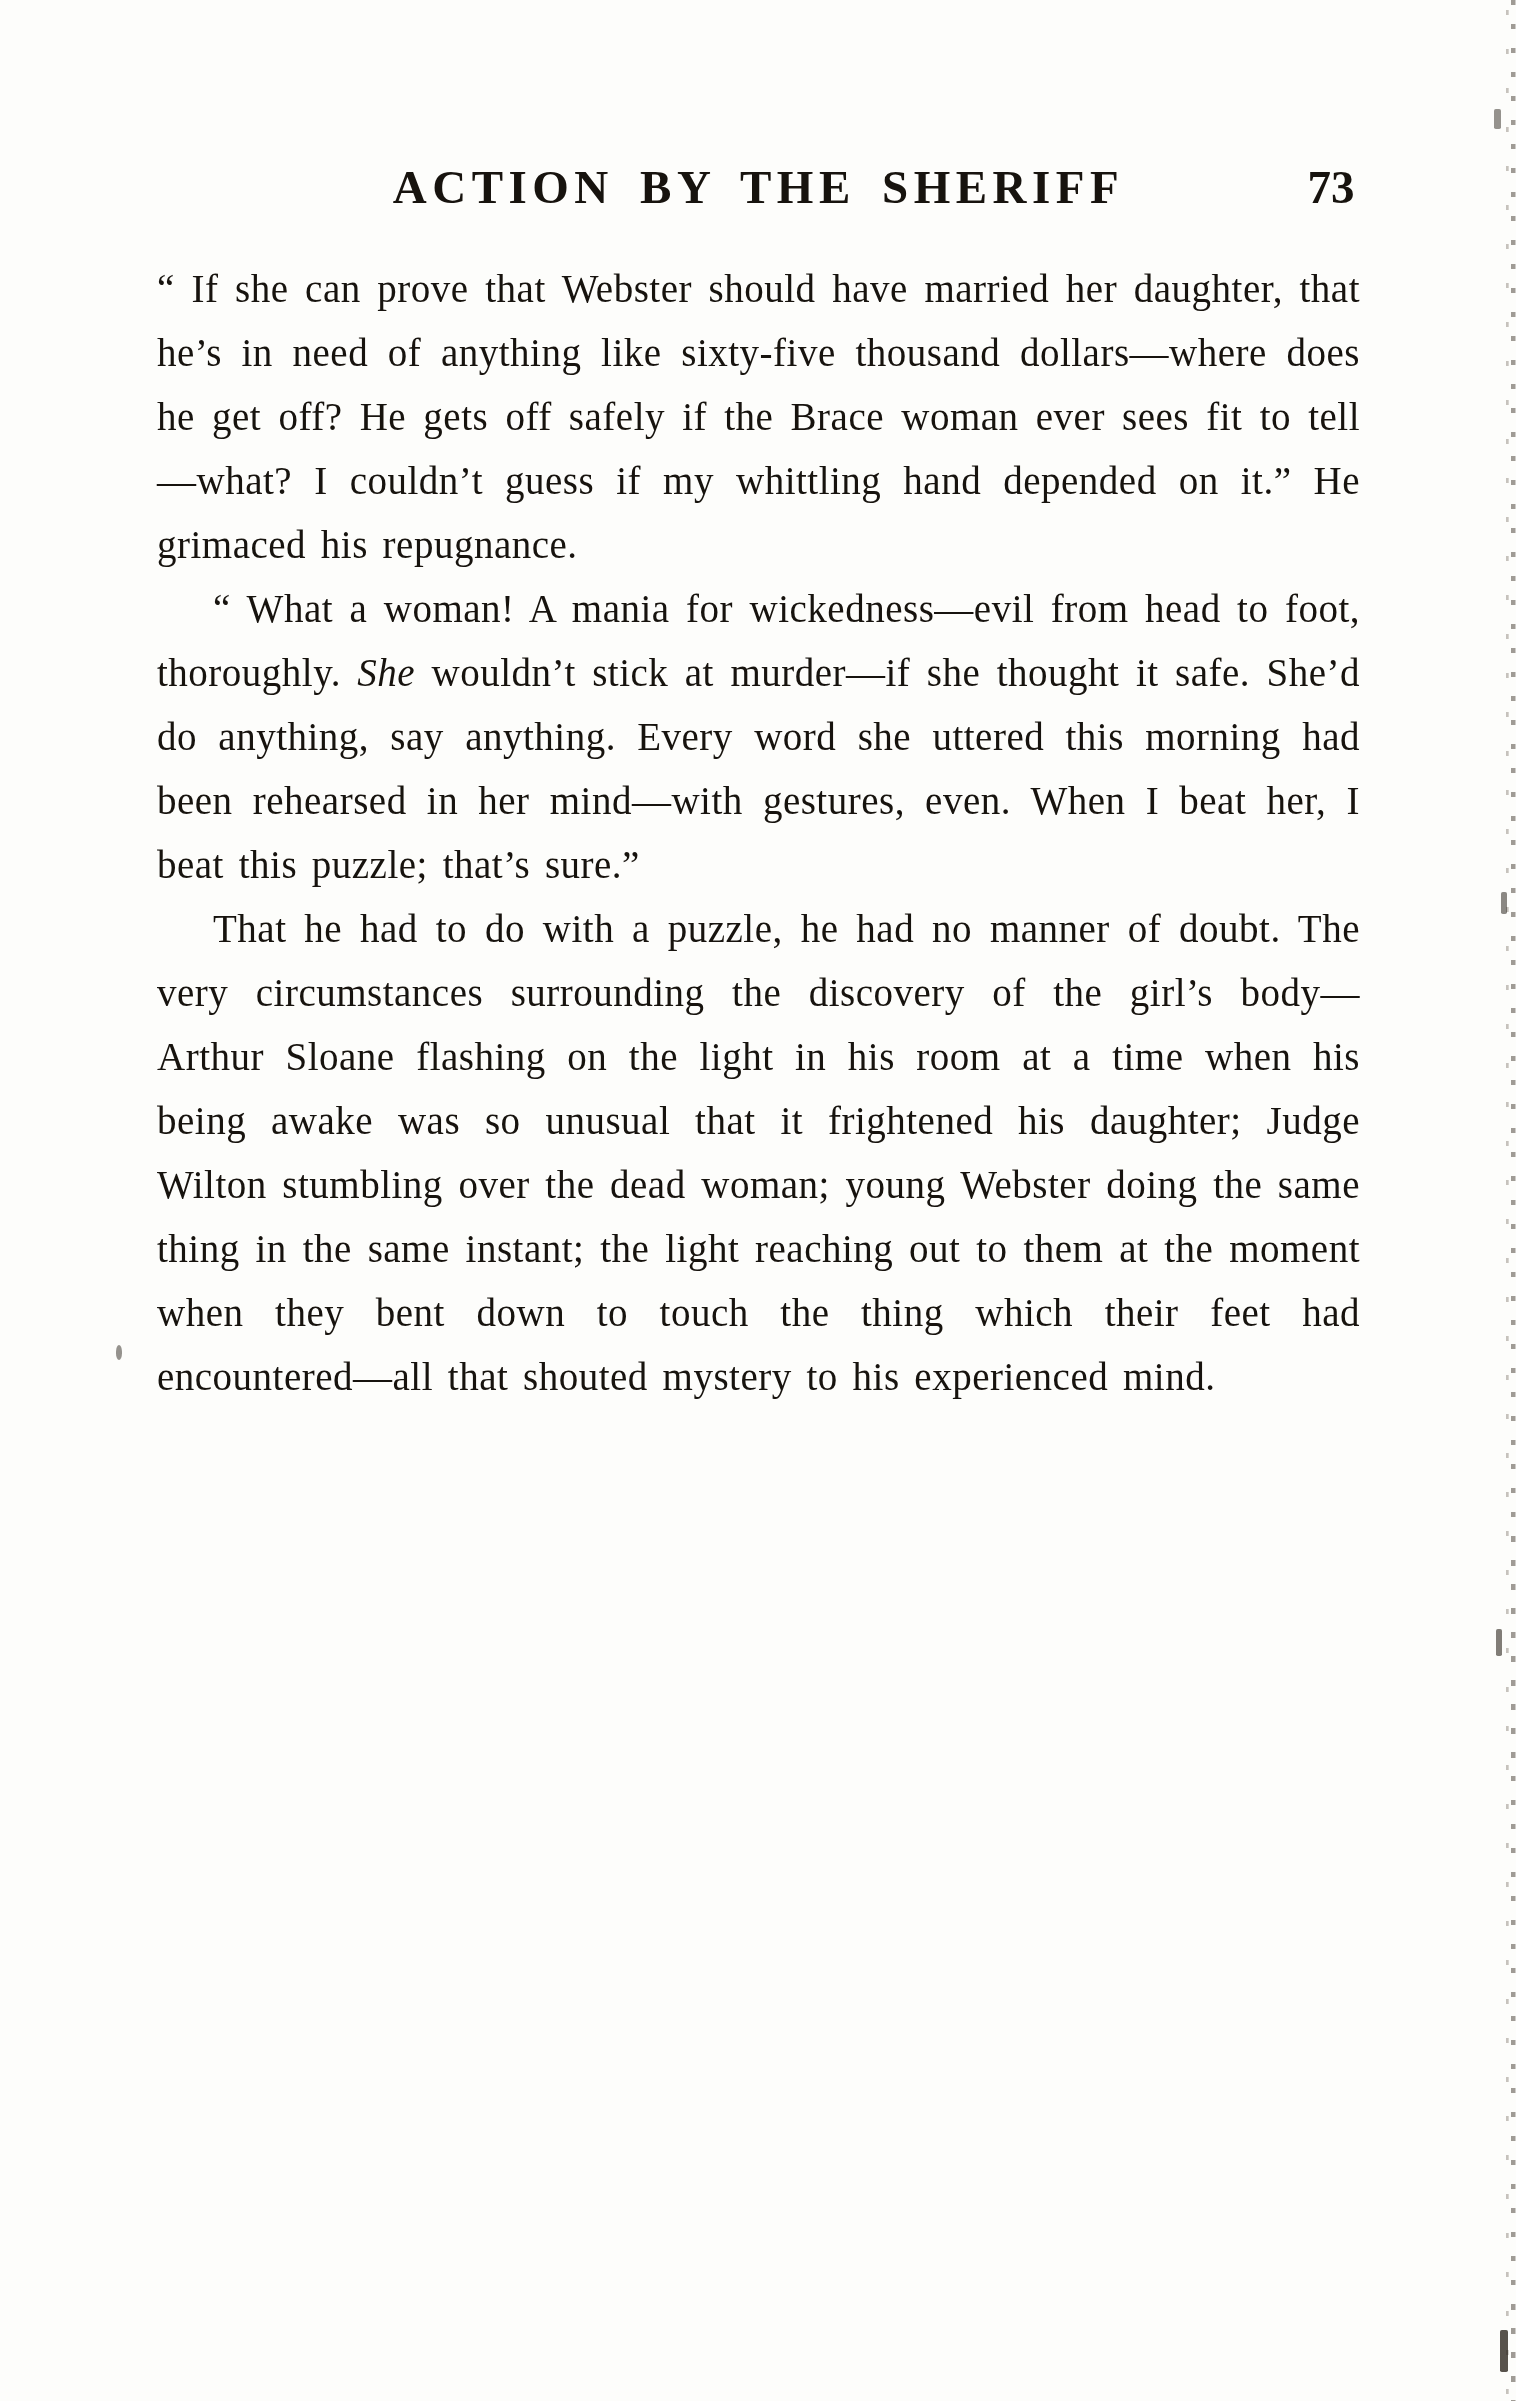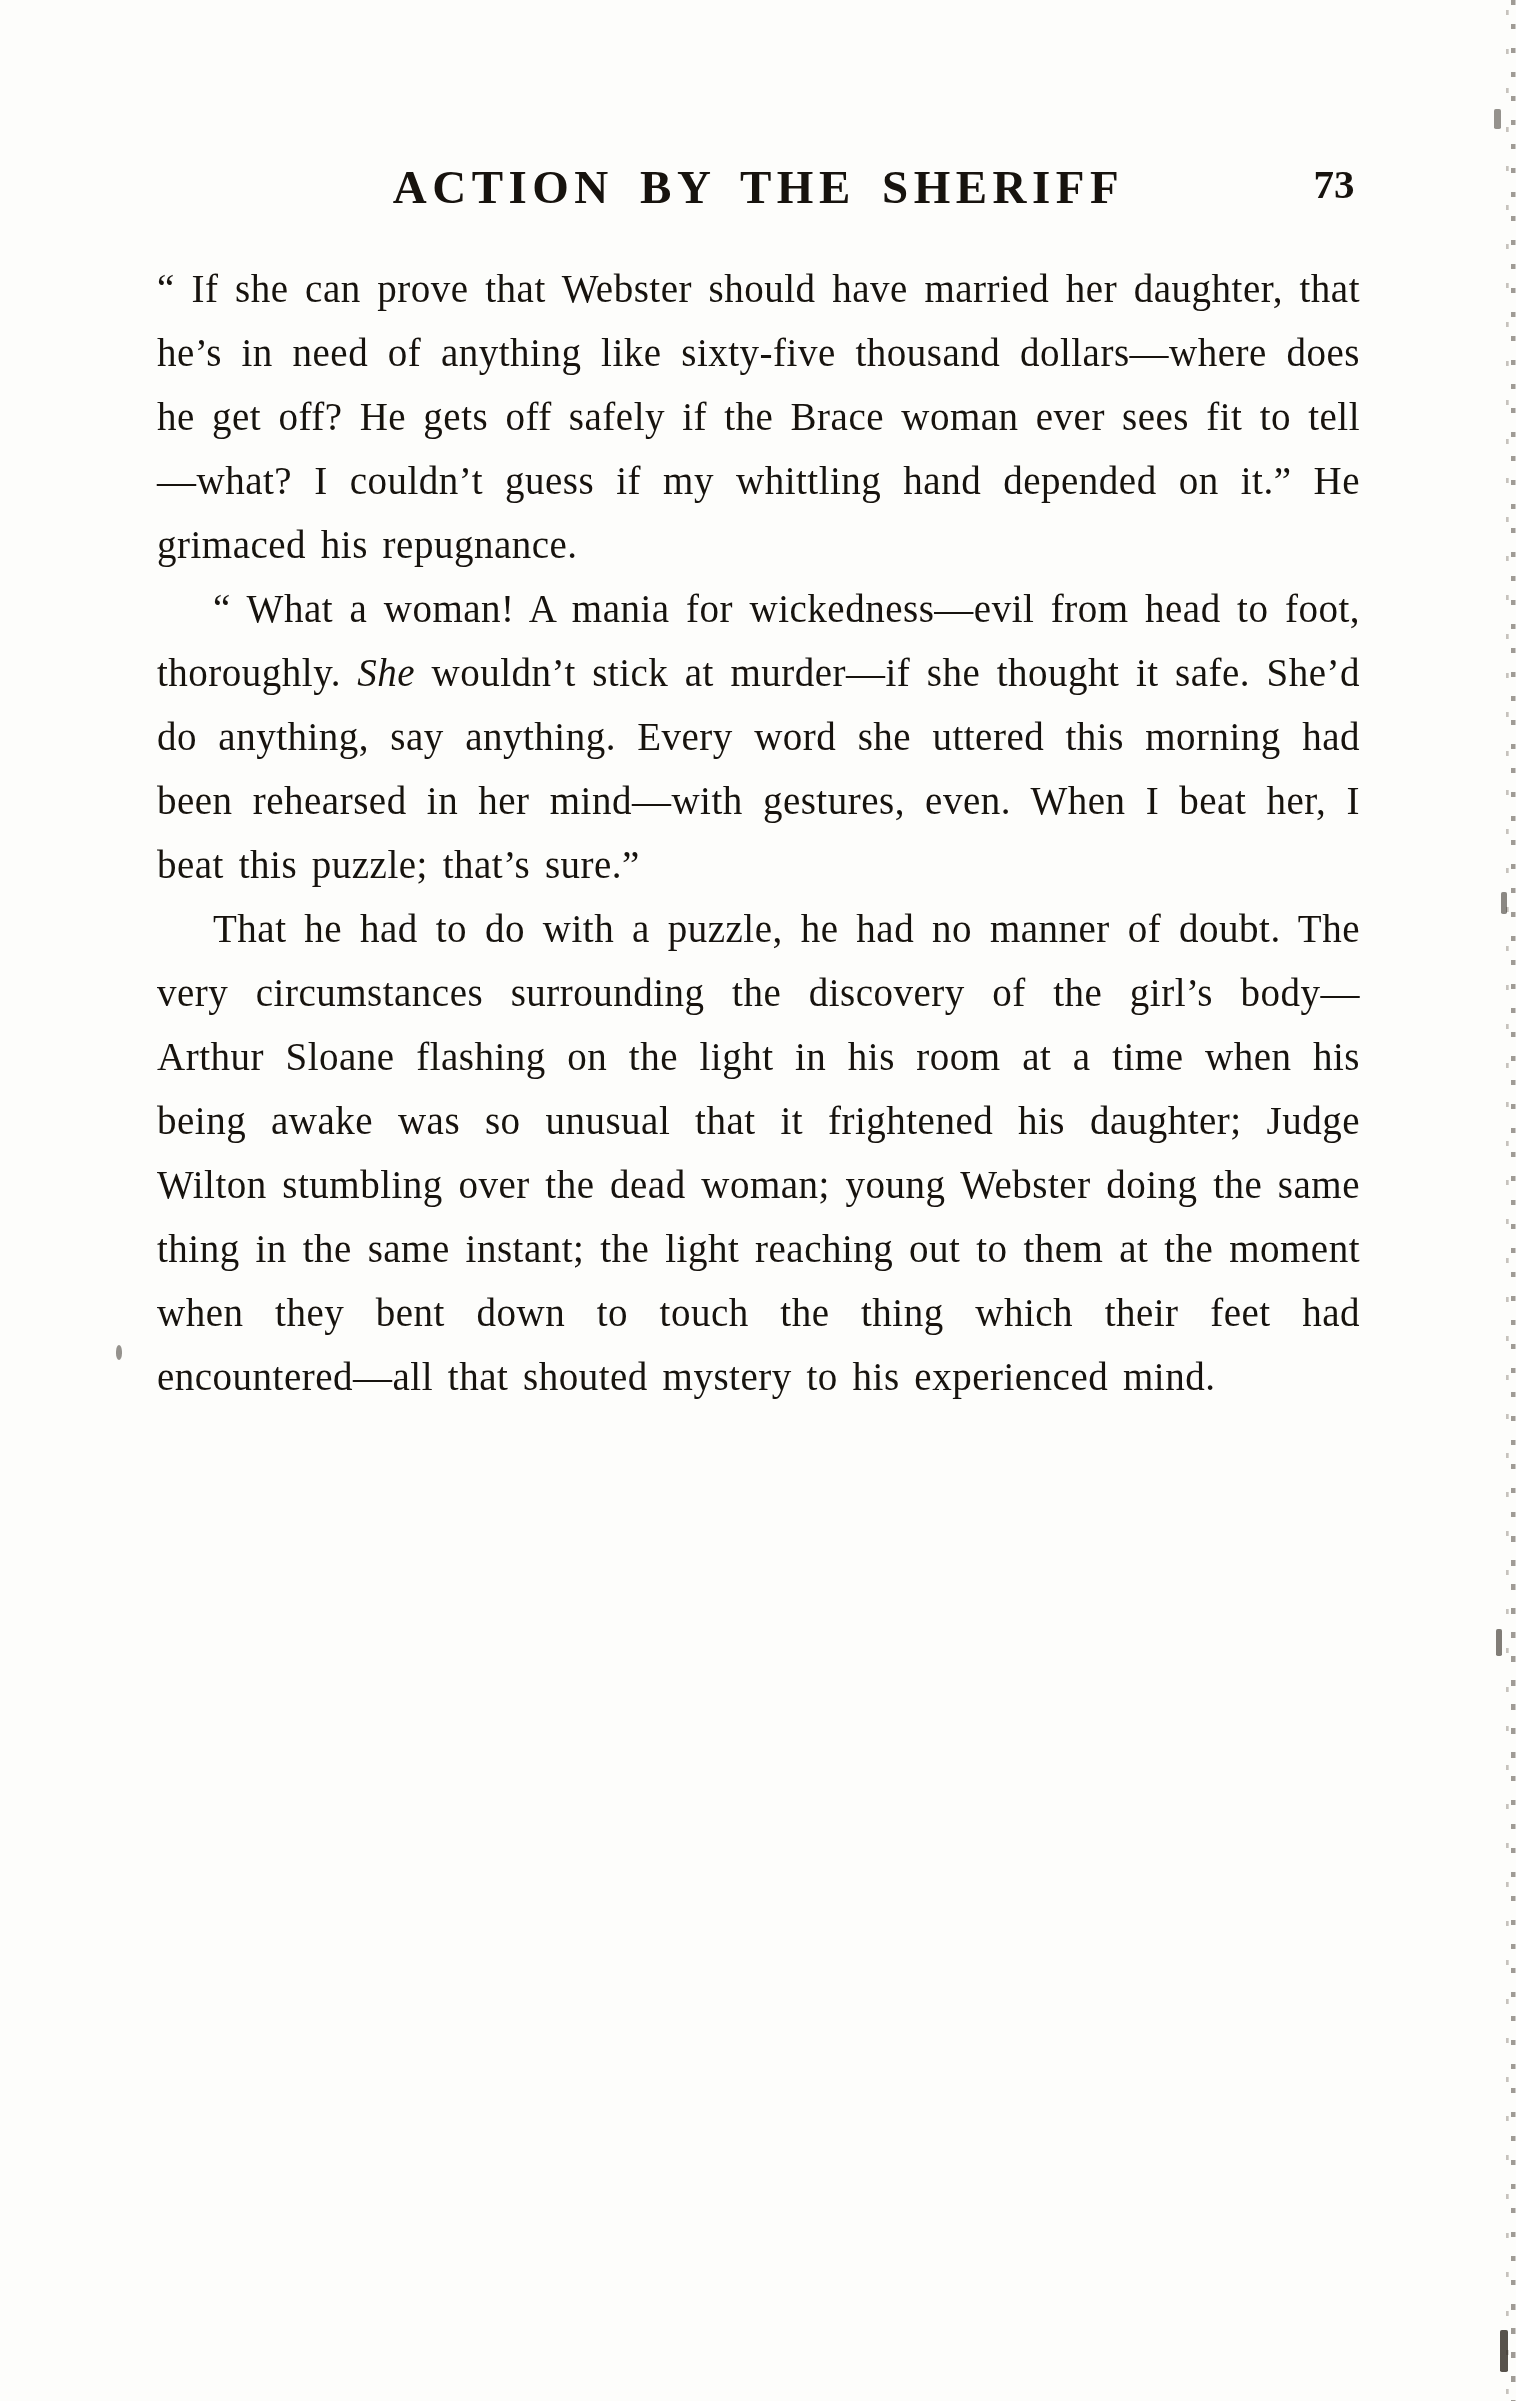--- a/index.html
+++ b/index.html
@@ -33,21 +33,21 @@
     text-align: center;
     font-size: 47px;
     font-weight: bold;
     letter-spacing: 5.5px;
     word-spacing: 9px;
   }
   .running-header .page-number {
     position: absolute;
     right: 5.5px;
     top: 0;
-    font-size: 41px;
+    font-size: 47px;
     font-weight: bold;
   }
   .body-text p {
     margin: 0;
     padding: 0;
     font-size: 39px;
     line-height: 64px;
     text-align: justify;
     letter-spacing: 0.5px;
     word-spacing: 4.5px;

